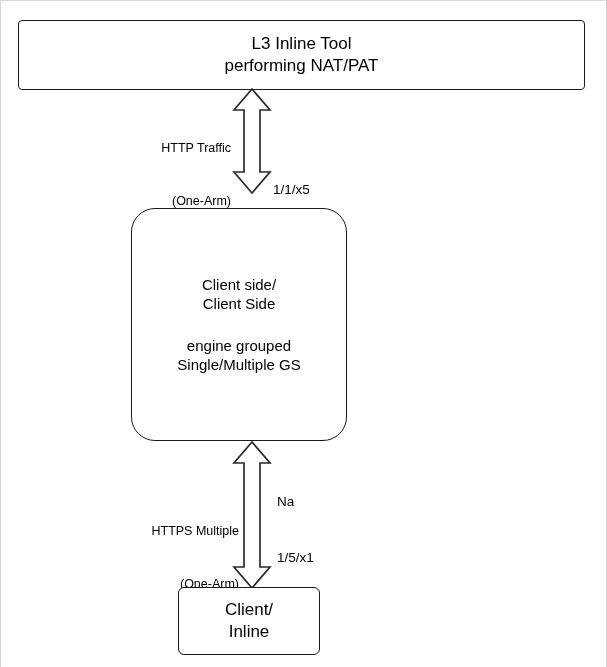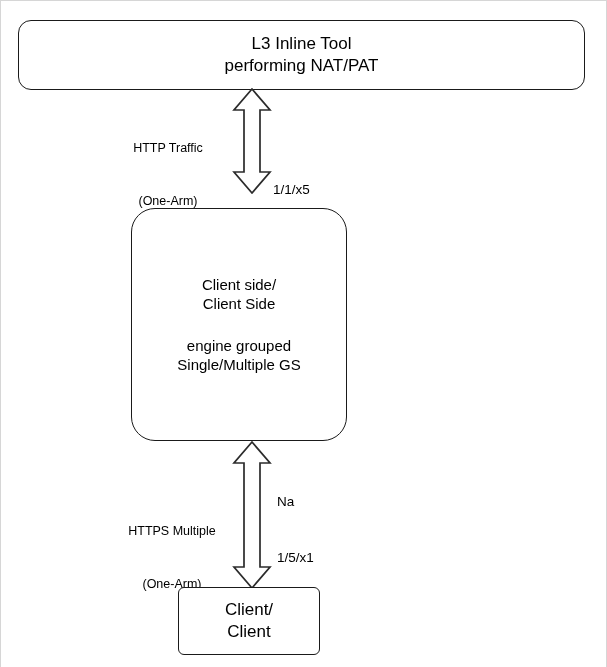--- a/index.html
+++ b/index.html
@@ -38,21 +38,21 @@
     line-height: 1.28;
     color: #000000;
   }
 
   
   .node-tool {
     left: 17px;
     top: 19px;
     width: 567px;
     height: 70px;
-    border-radius: 13px;
+    border-radius: 4px;
     font-size: 17px;
   }
 
   
   .node-engine {
     left: 130px;
     top: 207px;
     width: 216px;
     height: 233px;
     border-radius: 24px;
@@ -98,21 +98,21 @@
     width: 40px;
     height: 148px;
   }
 
   
   .label {
     position: absolute;
     font-size: 12.5px;
     line-height: 1.42;
     color: #000000;
-    text-align: center;
+    text-align: right;
     white-space: pre;
   }
   .label-port {
     font-size: 13.5px;
     text-align: left;
     line-height: 1.38;
   }
 
   .label-http   { left: 104px; top: 103px;  width: 126px; }
   .label-nb     { left: 272px; top: 143px;  width: 90px; }
@@ -169,16 +169,16 @@
     <span class="label-line">1/5/x1</span>
   </div>
 
   <div class="label label-https">
     <span class="label-line">HTTPS Multiple</span>
     <span class="label-line">(One-Arm)</span>
   </div>
 
   <div class="node node-endpoint">
     <span class="node-line">Client/</span>
-    <span class="node-line">Client</span>
+    <span class="node-line">Inline</span>
   </div>
 
 </div>
 
 </body></html>

